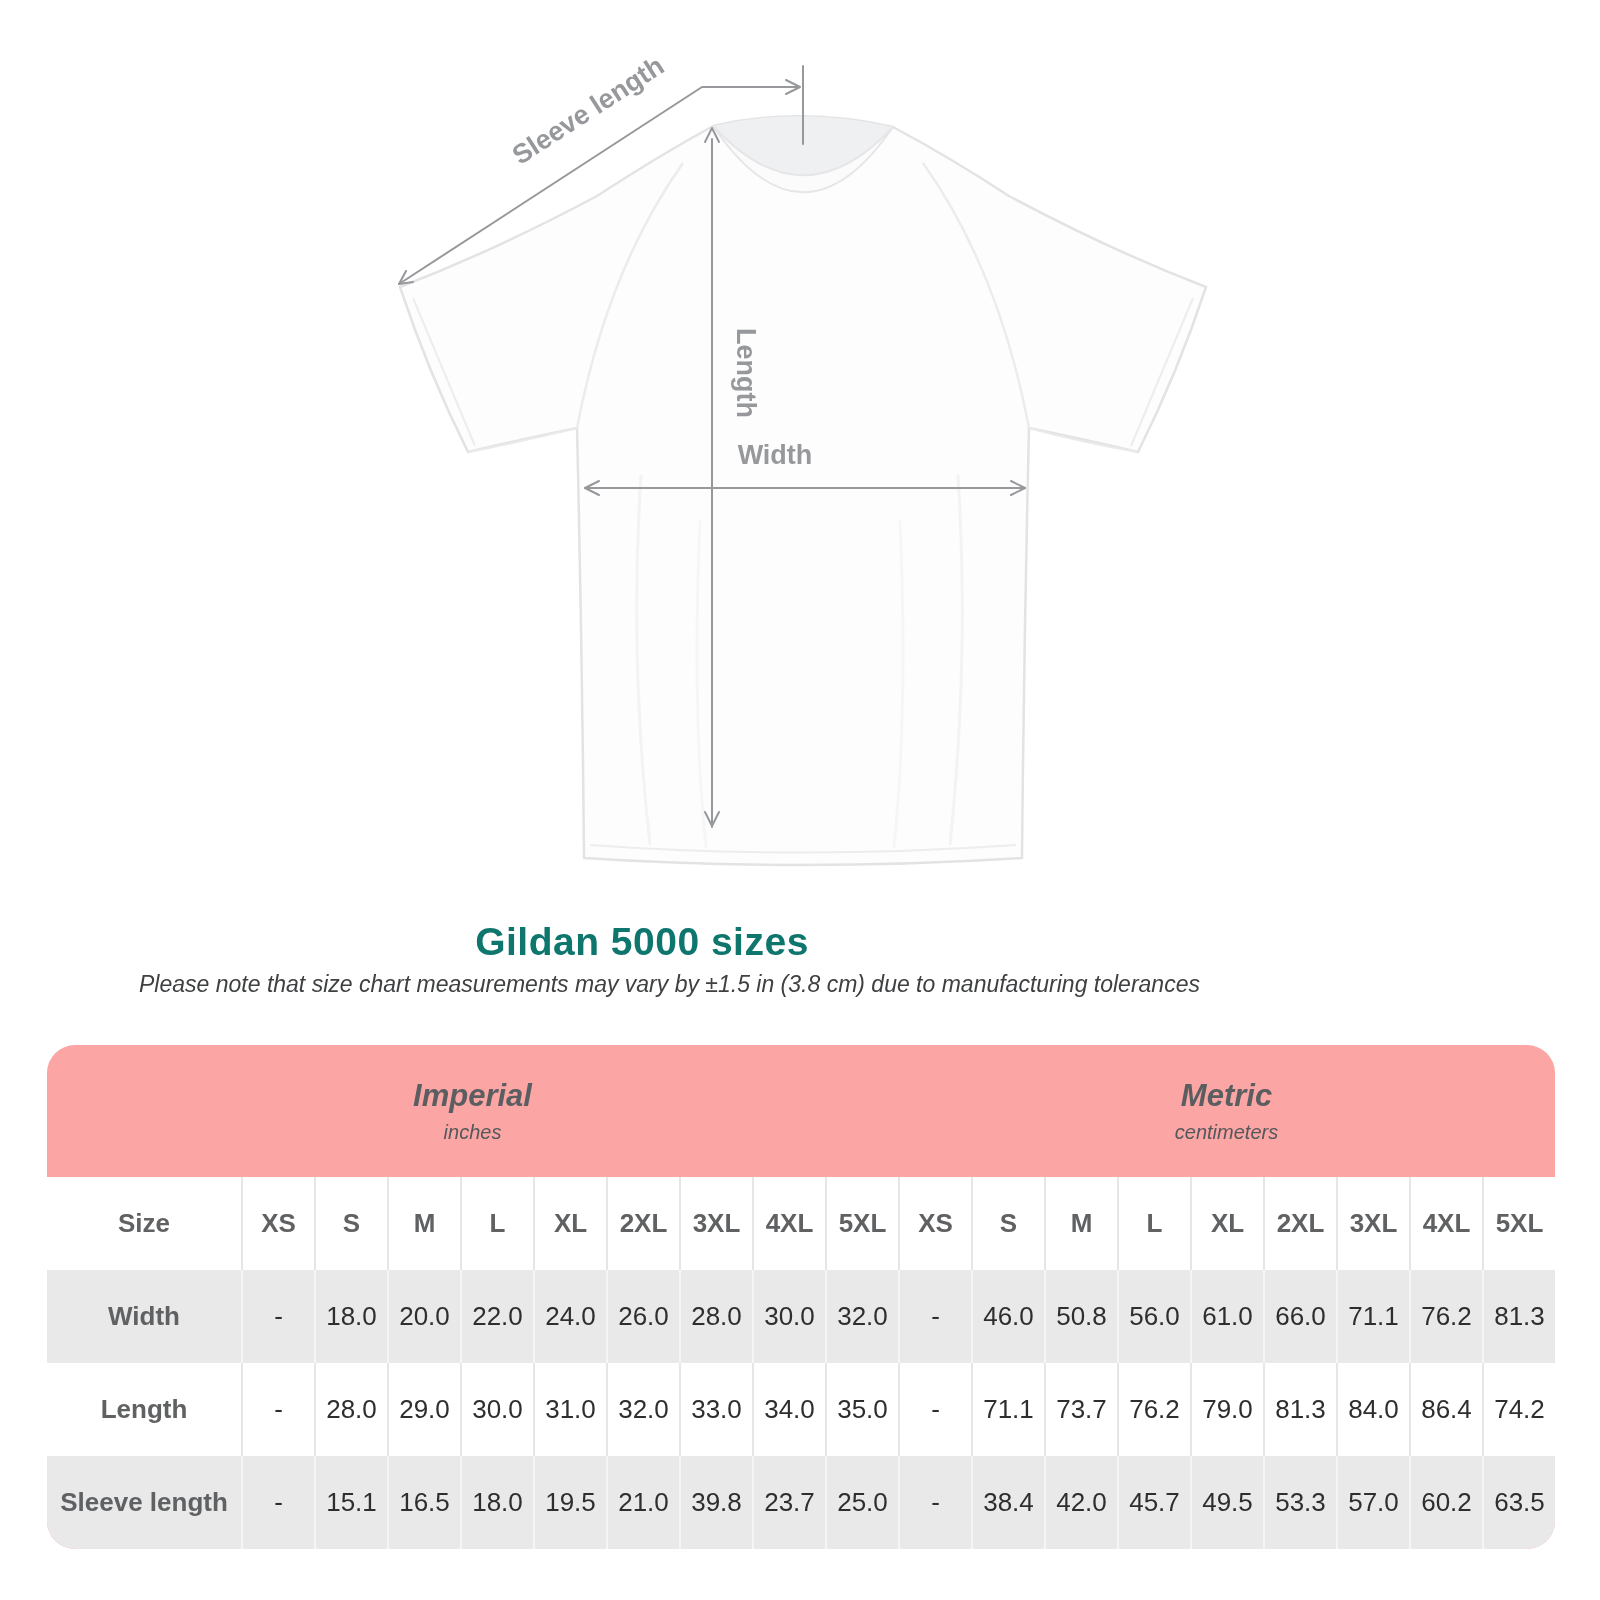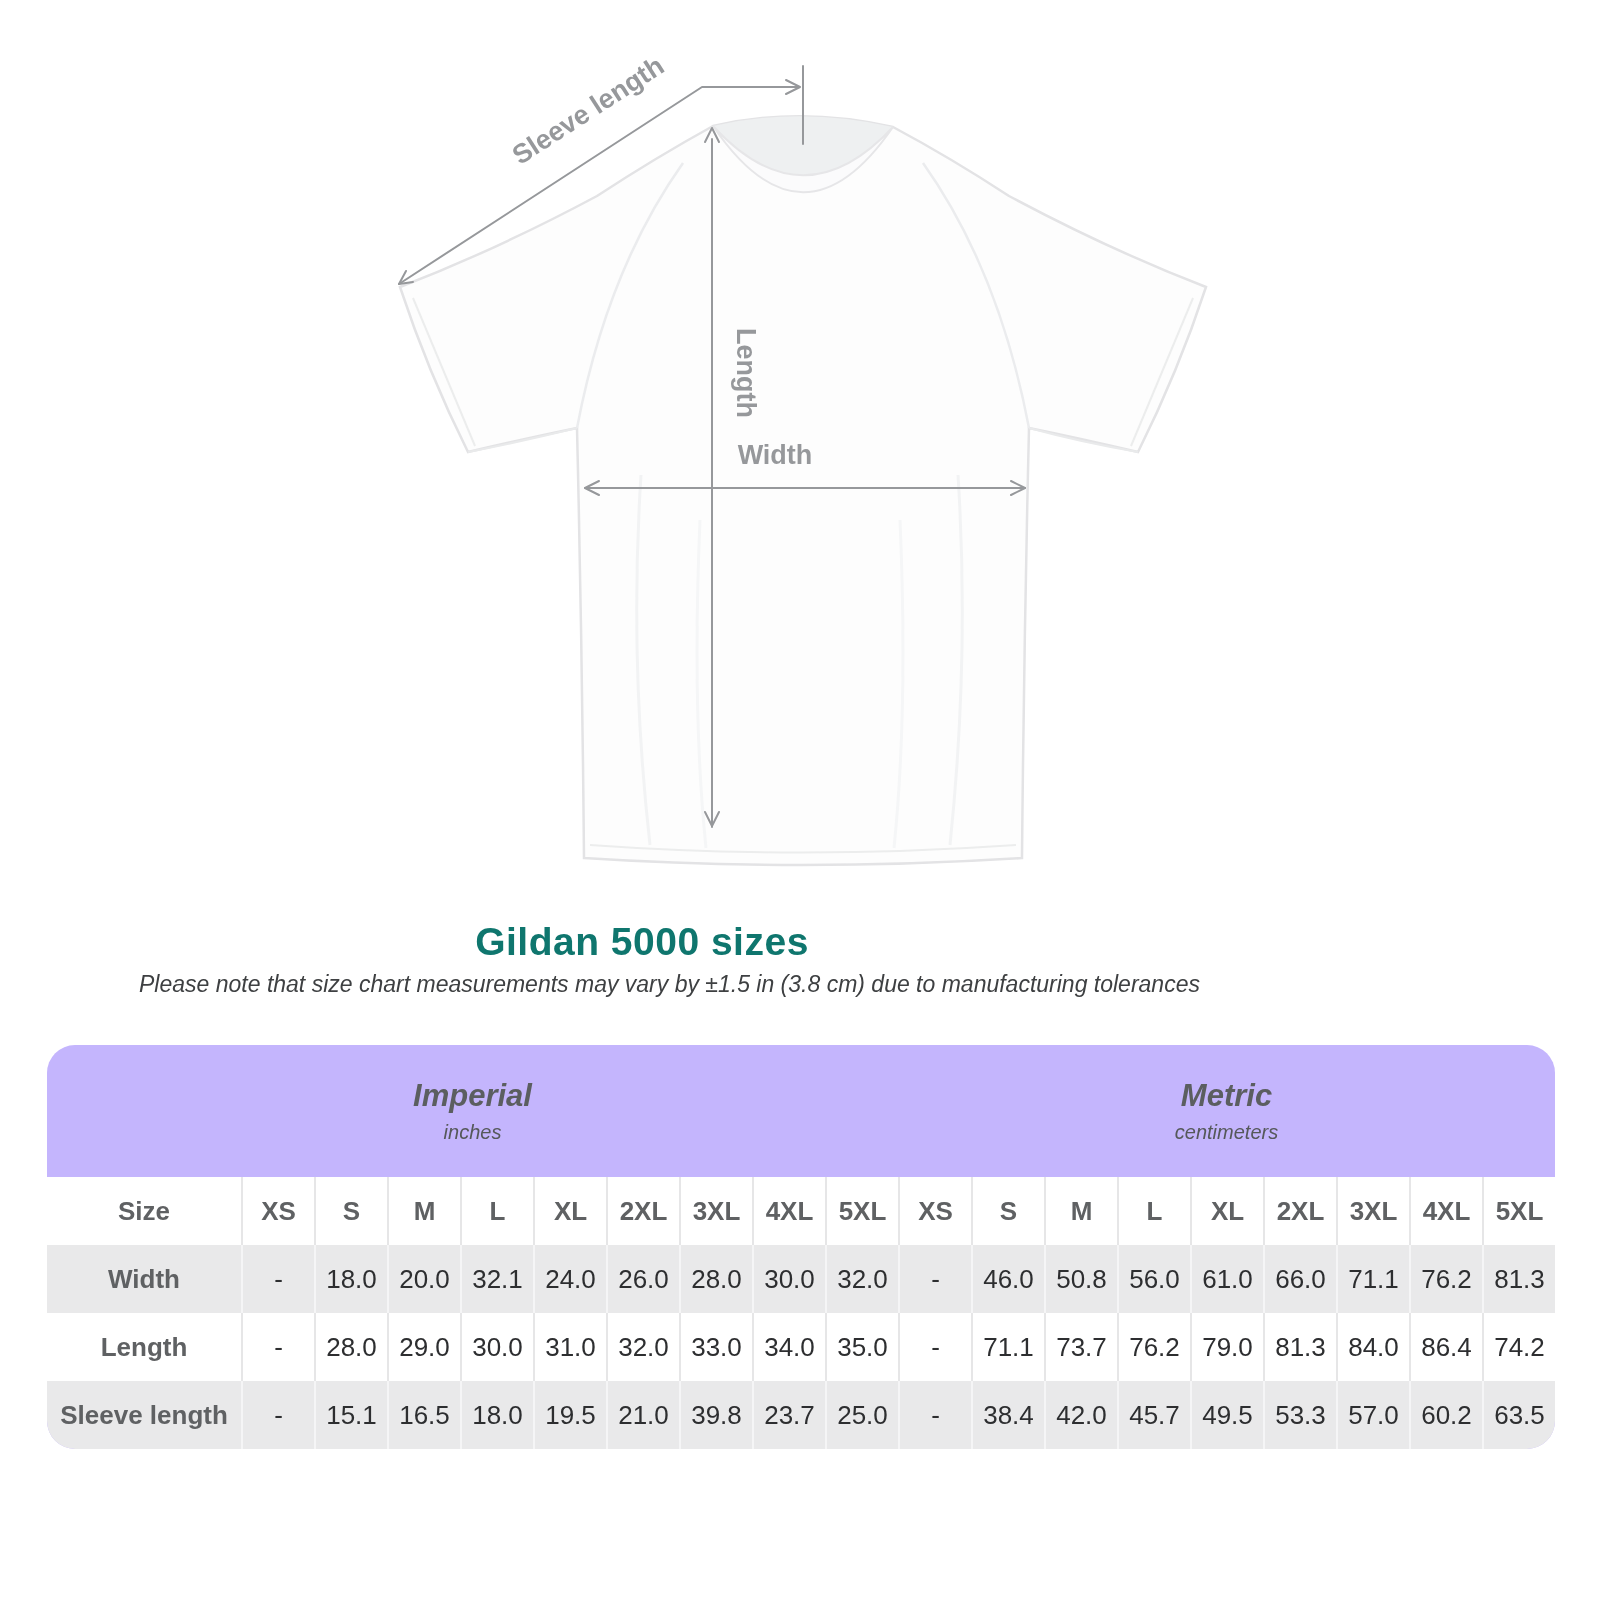--- a/index.html
+++ b/index.html
@@ -12,29 +12,29 @@
   .diagram svg { display:block; }
 
   
   .title { position:absolute; left:0; top:920px; width:1284px; text-align:center;
            font-size:39px; font-weight:bold; color:#0f766e; letter-spacing:0.5px; }
   .subtitle { position:absolute; left:0; top:971px; width:1339px; text-align:center;
               font-size:23px; font-style:italic; color:#3e4042; }
 
   
   .card { position:absolute; left:47px; top:1045px; width:1508px;
-          background:#c4b5fd; border-radius:28px; overflow:hidden; }
+          background:#fca5a5; border-radius:28px; overflow:hidden; }
   .unitband { display:flex; height:132px; }
   .ug { display:flex; flex-direction:column; align-items:center; justify-content:center; gap:7px; }
   .ug.left  { width:851px; }
   .ug.right { width:657px;justify-content:center; }
   .uname { font-size:31px; font-weight:bold; font-style:italic; color:#5b5e60; }
   .usub  { font-size:20px; font-style:italic; color:#55585a; }
 
-  .trow { display:grid; grid-template-columns:194px repeat(18, 1fr); height:68px; }
+  .trow { display:grid; grid-template-columns:194px repeat(18, 1fr); height:93px; }
   .trow.white { background:#ffffff; --sep:#e6e6e7; }
   .trow.gray  { background:#e9e9ea; --sep:#f5f5f6; }
   .cell { display:flex; align-items:center; justify-content:center;
           font-size:26px; color:#2d2e30; border-left:2px solid var(--sep); overflow:hidden; }
   .cell:first-child { border-left:none; }
   .cell.h { font-weight:bold; color:#5f6163; }
 </style>
 </head>
 <body>
 
@@ -132,21 +132,21 @@
         <div class="cell h">3XL</div>
         <div class="cell h">4XL</div>
         <div class="cell h">5XL</div>
       </div>
     <div>
         <div class="trow gray">
           <div class="cell h">Width</div>
           <div class="cell v">-</div>
           <div class="cell v">18.0</div>
           <div class="cell v">20.0</div>
-          <div class="cell v">32.1</div>
+          <div class="cell v">22.0</div>
           <div class="cell v">24.0</div>
           <div class="cell v">26.0</div>
           <div class="cell v">28.0</div>
           <div class="cell v">30.0</div>
           <div class="cell v">32.0</div>
           <div class="cell v">-</div>
           <div class="cell v">46.0</div>
           <div class="cell v">50.8</div>
           <div class="cell v">56.0</div>
           <div class="cell v">61.0</div>

